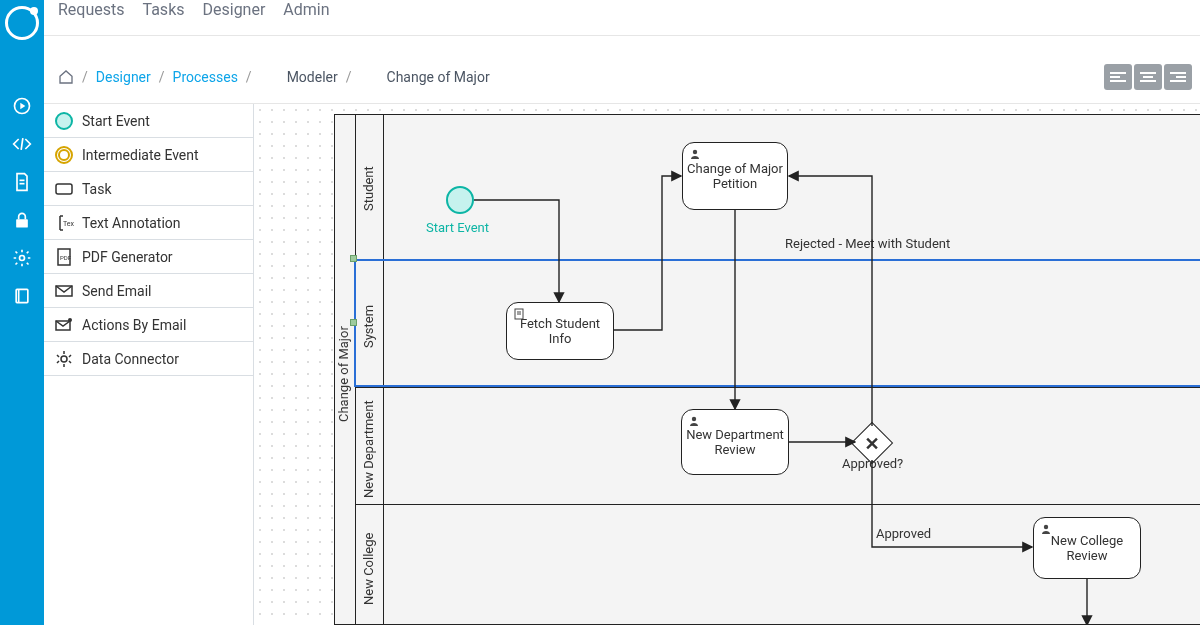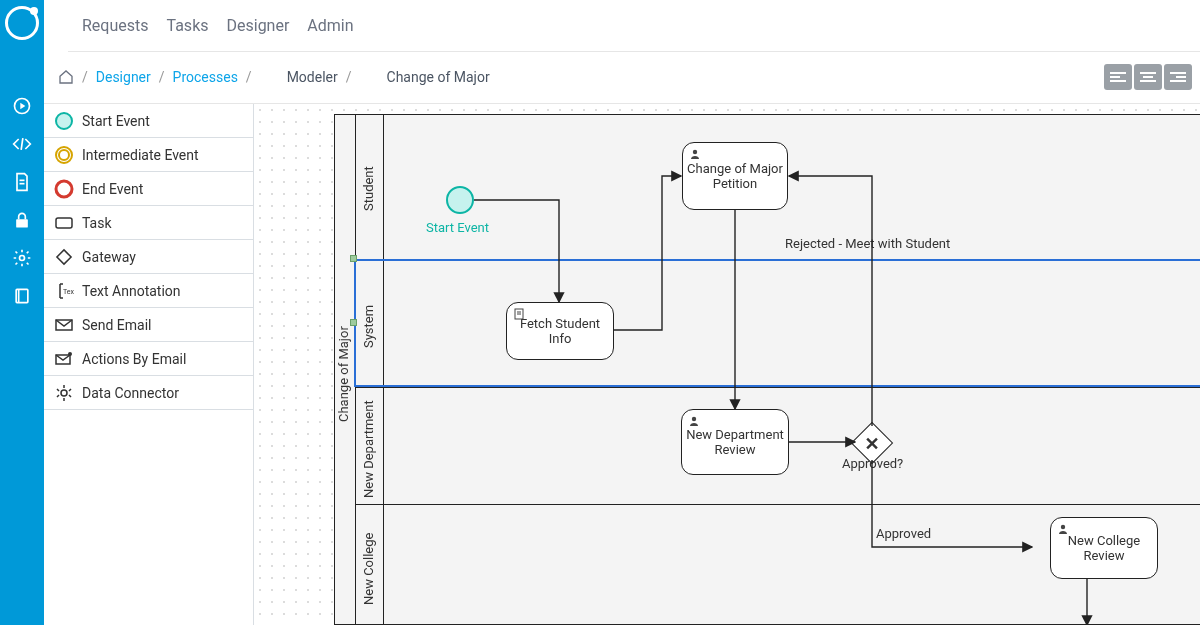--- a/index.html
+++ b/index.html
@@ -39,29 +39,27 @@
     width: 8px; height: 8px;
     background: #fff;
     border-radius: 50%;
     right: -2px; top: -2px;
   }
   .strip-icon { width: 20px; height: 20px; fill: #fff; }
   
   .topnav {
     position: absolute;
     left: 44px; right: 0; top: 0;
-    height: 52px;
-    display: flex;
-    align-items: center;
+    height: 36px;
+    display: flex;
     gap: 18px;
     padding-left: 14px;
     border-bottom: 1px solid #e6e6e6;
     color: #6b7280;
     font-size: 16px;
-    margin-left: 24px;
   }
   .topnav span { cursor: pointer; }
   
   .crumbs {
     position: absolute;
     left: 44px; right: 0; top: 50px;
     height: 54px;
     display: flex;
     align-items: center;
     gap: 8px;
@@ -288,42 +286,37 @@
   </div>
   <div class="pal-row">
     <svg class="pal-ic" viewBox="0 0 20 20">
         <circle cx="10" cy="10" r="8" fill="none" stroke="#d6a400" stroke-width="2"></circle>
         <circle cx="10" cy="10" r="5" fill="none" stroke="#d6a400" stroke-width="2"></circle>
       </svg>
     <span class="lbl">Intermediate Event</span>
   </div>
   <div class="pal-row">
     <svg class="pal-ic" viewBox="0 0 20 20">
-        <circle cx="10" cy="10" r="8" fill="none" stroke="#d43a2f" stroke-width="3"></circle>
-      </svg>
-    <span class="lbl">End Event</span>
-  </div>
-  <div class="pal-row">
-    <svg class="pal-ic" viewBox="0 0 20 20">
         <rect x="2" y="5" width="16" height="10" rx="2" fill="none" stroke="#333" stroke-width="1.5"></rect>
       </svg>
     <span class="lbl">Task</span>
-  </div>
-  <div class="pal-row">
-    <svg class="pal-ic" viewBox="0 0 20 20">
-        <rect x="5" y="5" width="10" height="10" fill="none" stroke="#333" stroke-width="1.5" transform="rotate(45 10 10)"></rect>
-      </svg>
-    <span class="lbl">Gateway</span>
   </div>
   <div class="pal-row">
     <svg class="pal-ic" viewBox="0 0 20 20">
         <path d="M6 3v14M6 3h3M6 17h3" stroke="#333" stroke-width="1.5" fill="none"></path>
         <text x="9" y="13" font-size="7" fill="#333">Text</text>
       </svg>
     <span class="lbl">Text Annotation</span>
+  </div>
+  <div class="pal-row">
+    <svg class="pal-ic" viewBox="0 0 20 20">
+        <rect x="4" y="2" width="12" height="16" fill="none" stroke="#333" stroke-width="1.5"></rect>
+        <text x="6" y="13" font-size="6" fill="#333">PDF</text>
+      </svg>
+    <span class="lbl">PDF Generator</span>
   </div>
   <div class="pal-row">
     <svg class="pal-ic" viewBox="0 0 20 20">
         <rect x="2" y="5" width="16" height="10" fill="none" stroke="#333" stroke-width="1.5"></rect>
         <path d="M2 5l8 6 8-6" fill="none" stroke="#333" stroke-width="1.5"></path>
       </svg>
     <span class="lbl">Send Email</span>
   </div>
   <div class="pal-row">
     <svg class="pal-ic" viewBox="0 0 20 20">
@@ -392,21 +385,21 @@
         <path d="M2 11c0-2 2-3 4-3s4 1 4 3"></path>
       </svg>
     <span>New Department Review</span>
   </div>
 
   <div class="gateway" style="left:603px; top:324px;">
       <span class="gx">✕</span>
     </div>
   <div class="edge-lbl" style="left:588px; top:352px;">Approved?</div>
 
-  <div class="bpmn-task" style="left:796px; top:413px; width:108px; height:62px;">
+  <div class="bpmn-task" style="left:779px; top:413px; width:108px; height:62px;">
     <svg class="task-ic" viewBox="0 0 12 12">
         <circle cx="6" cy="4" r="2.2"></circle>
         <path d="M2 11c0-2 2-3 4-3s4 1 4 3"></path>
       </svg>
     <span>New College Review</span>
   </div>
 
   <div class="edge-lbl" style="left:531px; top:132px;">Rejected - Meet with Student</div>
   <div class="edge-lbl" style="left:622px; top:422px;">Approved</div>
 

